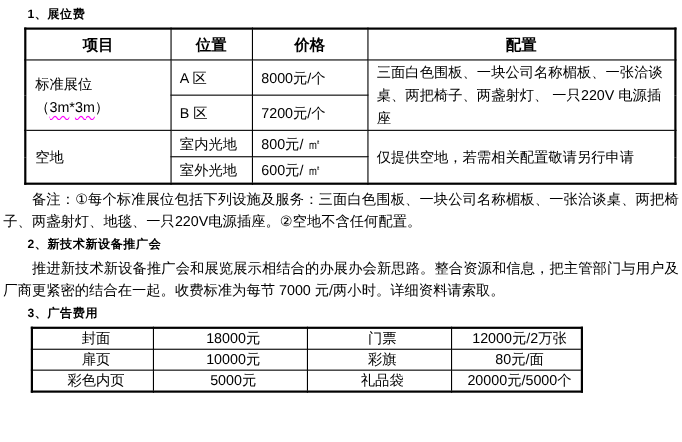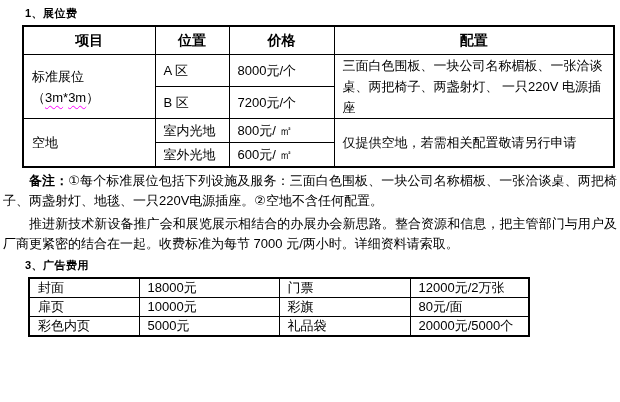--- a/index.html
+++ b/index.html
@@ -10,29 +10,29 @@
   }
   .doc{padding-top:4px;}
   .heading{
     font-size:11px;font-weight:bold;letter-spacing:.5px;
     margin:0 0 3px 25px;line-height:18px;
   }
   .para{
     margin:3px 0 0 0;padding:0 3px;line-height:20px;
     text-indent:26px;text-align:justify;
   }
-  .para .note-label{font-weight:bold;}
+  .para .note-label{font-weight:normal;}
   table{border-collapse:collapse;table-layout:fixed;background:#fff;}
   table,td,th{border:1px solid #000;}
   table{border-width:2px;}
   .t1{margin-left:22px;width:591px;}
   .t1 th{height:27px;font-size:14px;font-weight:bold;text-align:center;padding:0;}
   .t1 td{height:23px;padding:0 4px 0 8px;text-align:left;vertical-align:middle;line-height:21px;}
   .t2{margin-left:28px;margin-top:2px;width:500px;}
-  .t2 td{height:18px;padding:0 2px 0 8px;text-align:left;vertical-align:middle;margin-top:32px;}
+  .t2 td{height:18px;padding:0 2px 0 8px;text-align:center;vertical-align:middle;margin-top:32px;}
   .sp{text-decoration:underline wavy #f0f;text-decoration-thickness:1px;text-underline-offset:3px;}
   .h2gap{margin-top:2px;}
 </style>
 </head>
 <body>
 
 <div class="doc">
 
   <div class="heading">1、展位费</div>
 
@@ -68,20 +68,21 @@
     </tr>
     <tr>
       <td>室外光地</td>
       <td>600元/ ㎡</td>
     </tr>
   </tbody>
     </table>
 
   <p class="para"><span class="note-label">备注：</span><span>①每个标准展位包括下列设施及服务：三面白色围板、一块公司名称楣板、一张洽谈桌、两把椅子、两盏射灯、地毯、一只220V电源插座。②空地不含任何配置。</span></p>
 
+  <div class="heading h2gap">2、新技术新设备推广会</div>
 
   <p class="para">推进新技术新设备推广会和展览展示相结合的办展办会新思路。整合资源和信息，把主管部门与用户及厂商更紧密的结合在一起。收费标准为每节 7000 元/两小时。详细资料请索取。</p>
 
   <div class="heading h2gap">3、广告费用</div>
 
   <table class="t2">
     <colgroup>
       <col style="width:110px">
         <col style="width:140px">
         <col style="width:131px">

